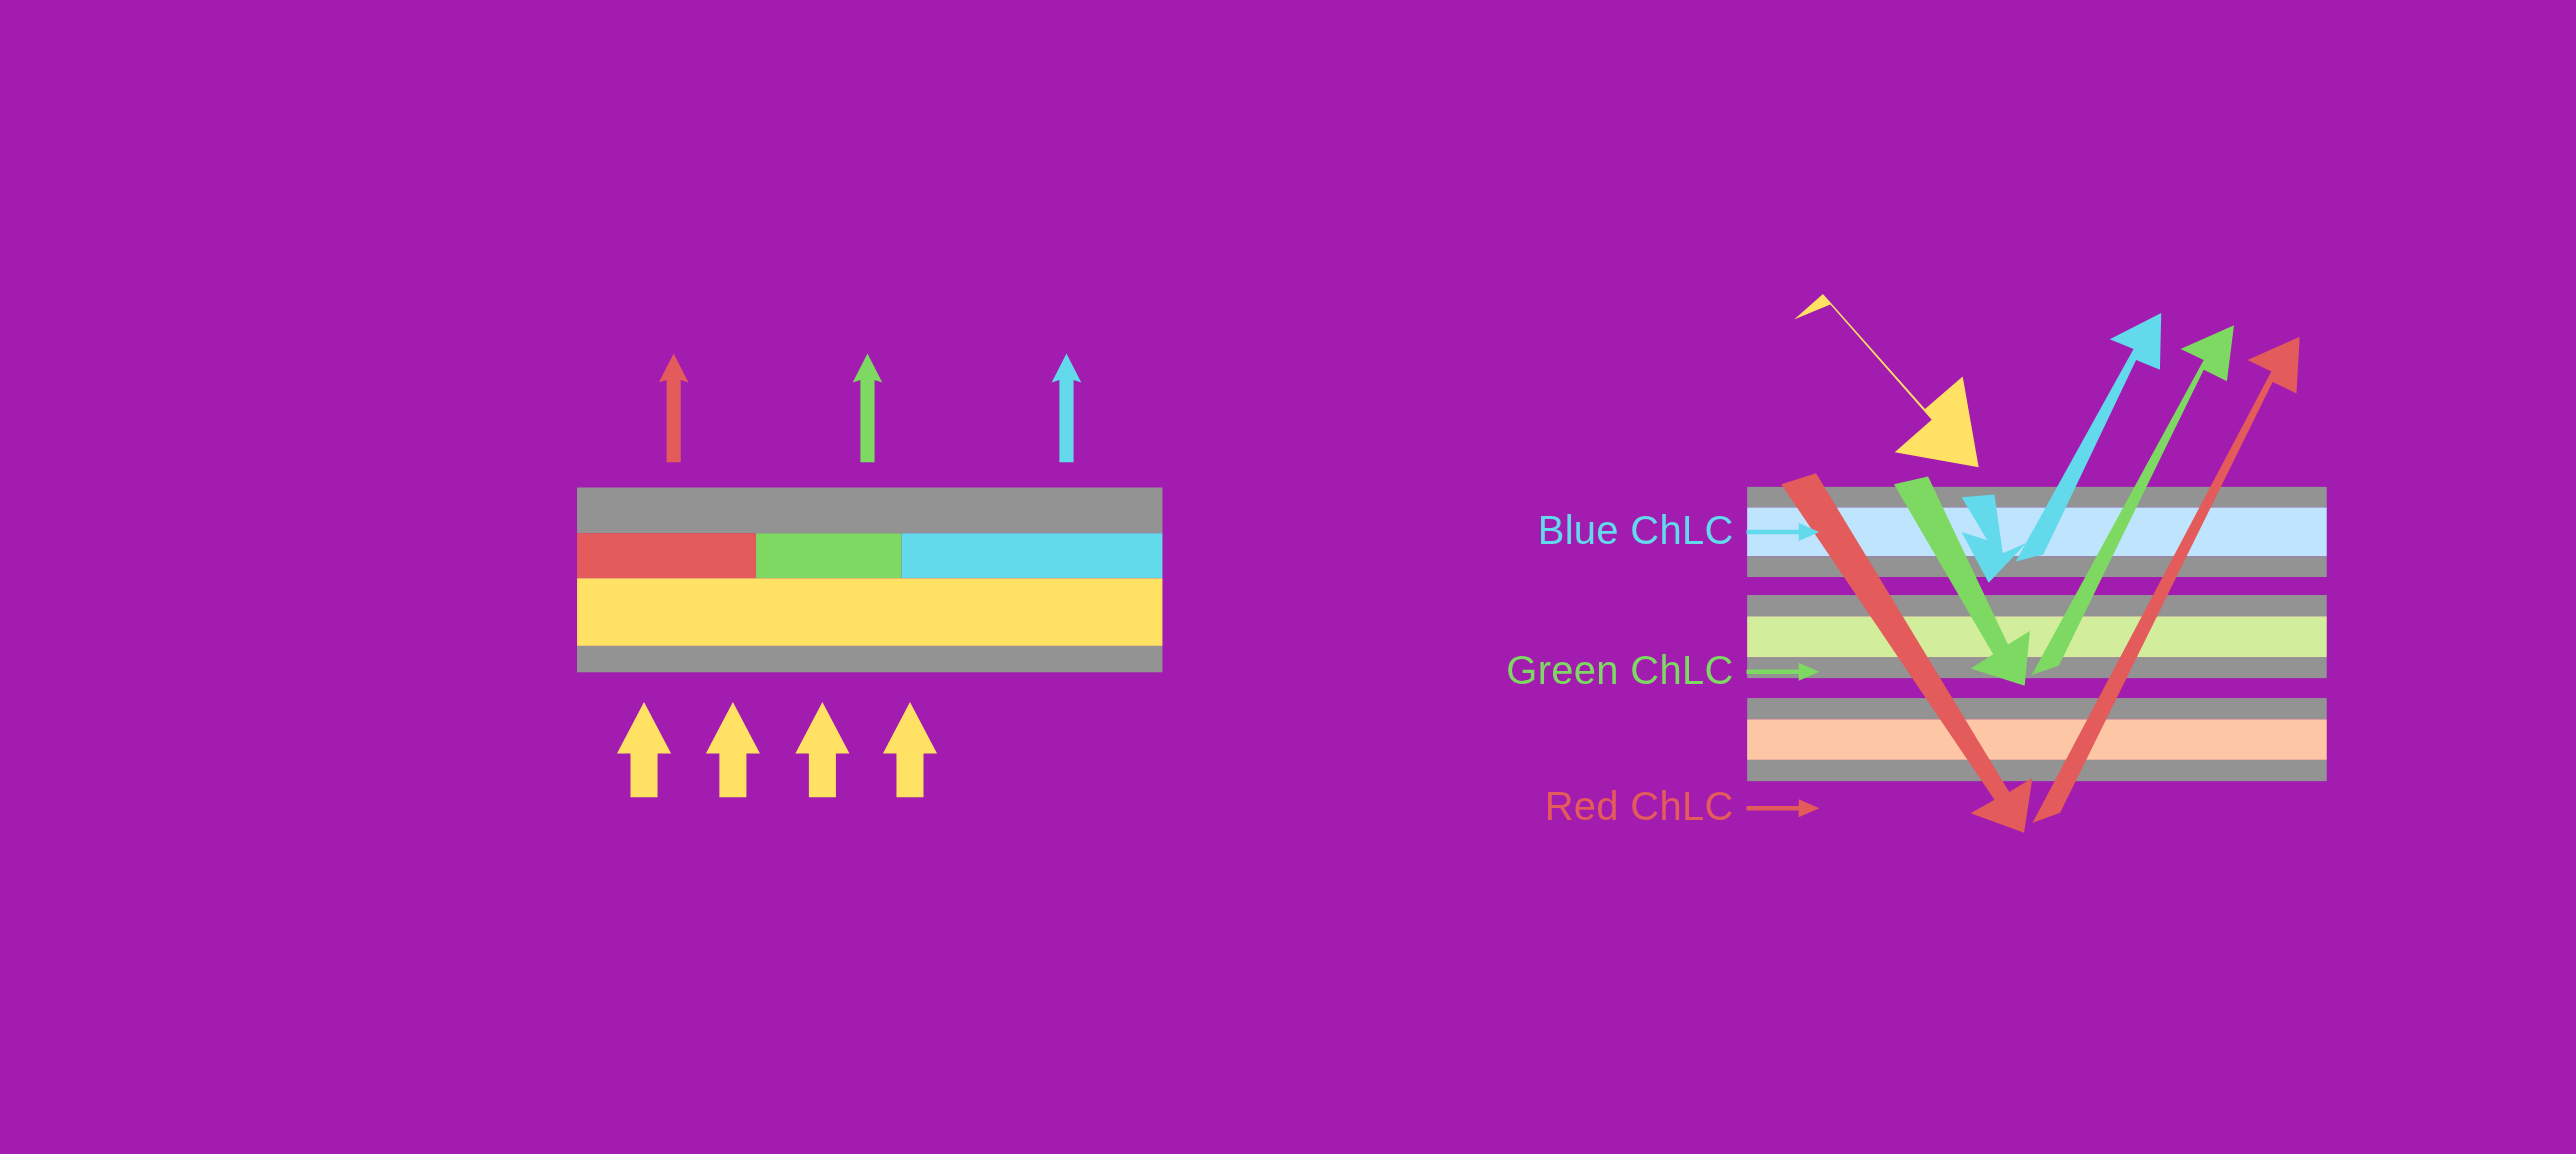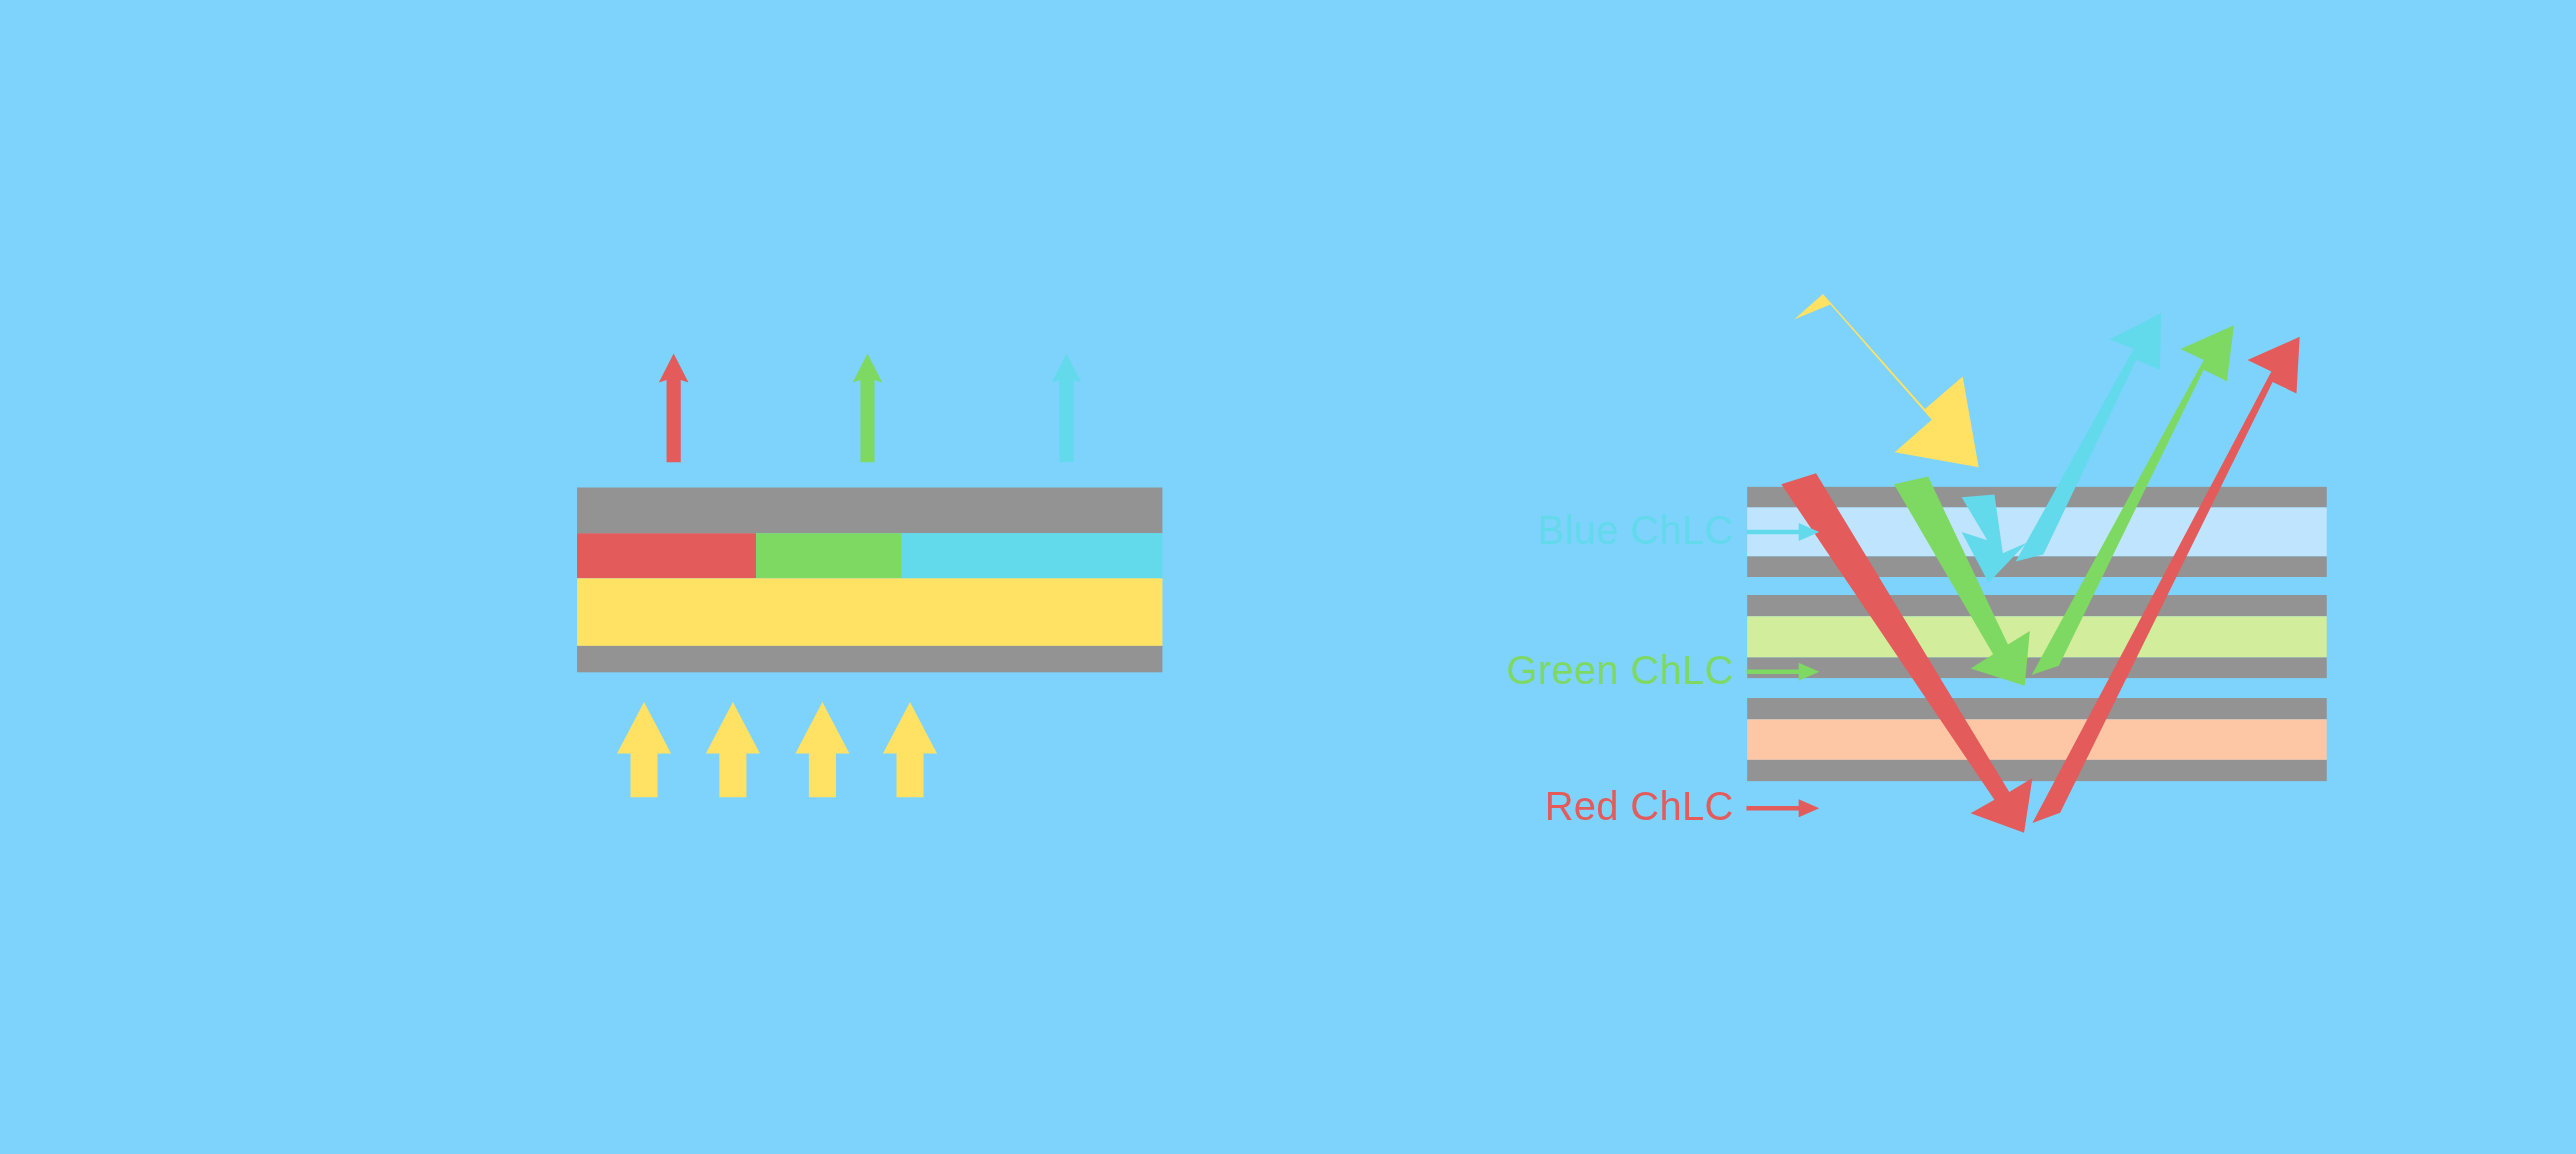--- a/index.html
+++ b/index.html
@@ -10,21 +10,21 @@
   body {
     width: 2576px;
     height: 1154px;
     overflow: hidden;
     font-family: "Liberation Sans", sans-serif;
   }
   #canvas {
     position: relative;
     width: 2576px;
     height: 1154px;
-    background: #7dd3fc;
+    background: #a21caf;
   }
   svg.fig {
     position: absolute;
     top: 0;
     left: 0;
     width: 2576px;
     height: 1154px;
   }
   .lbl {
     font-family: "Liberation Sans", sans-serif;

